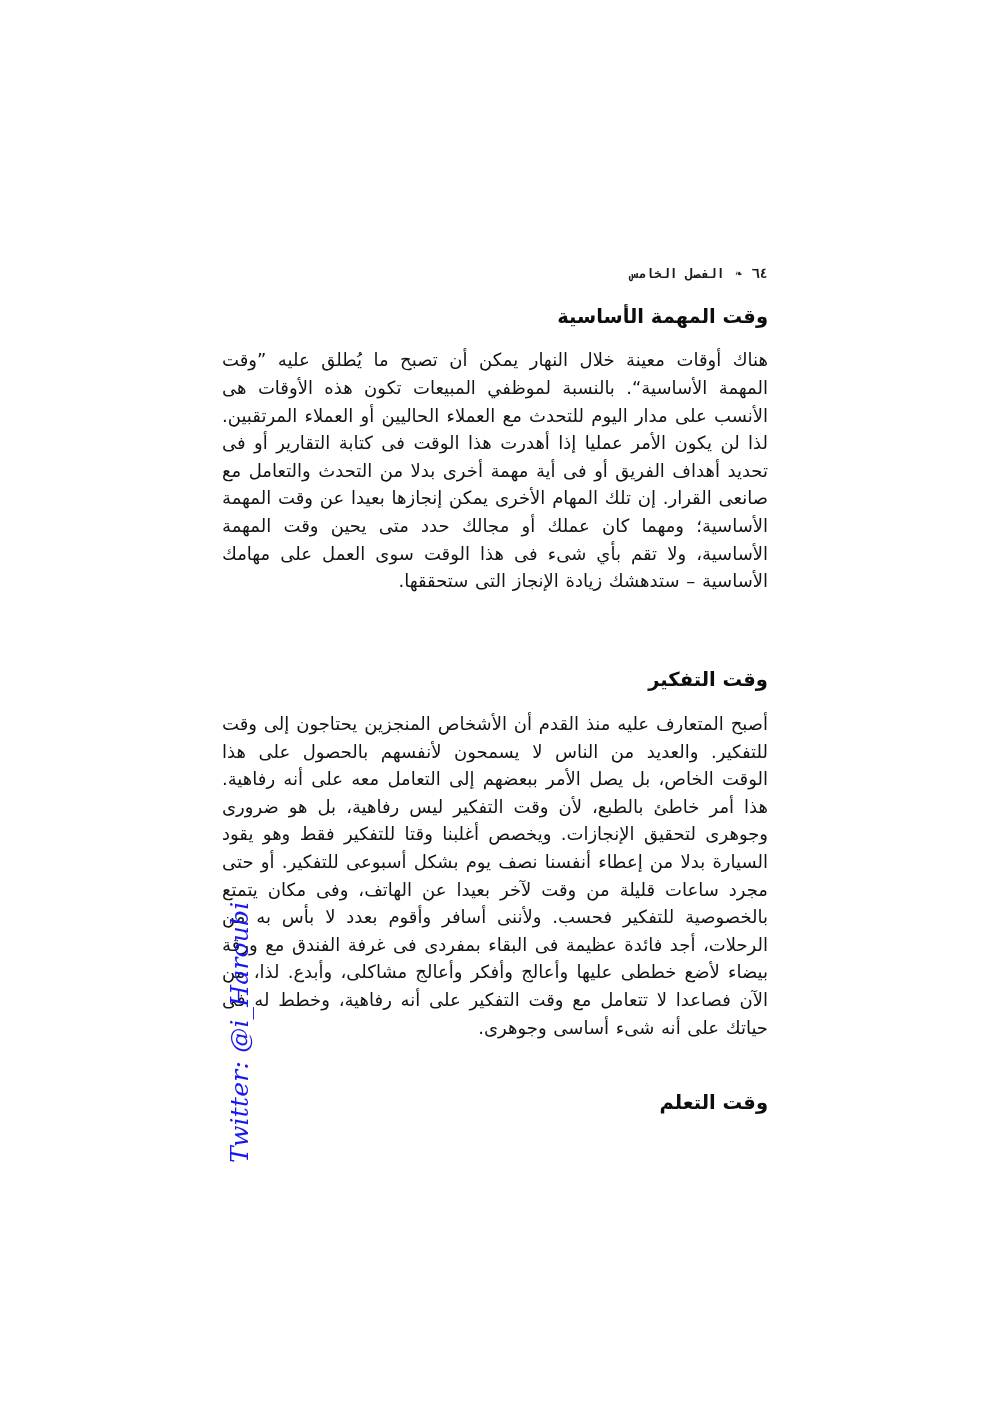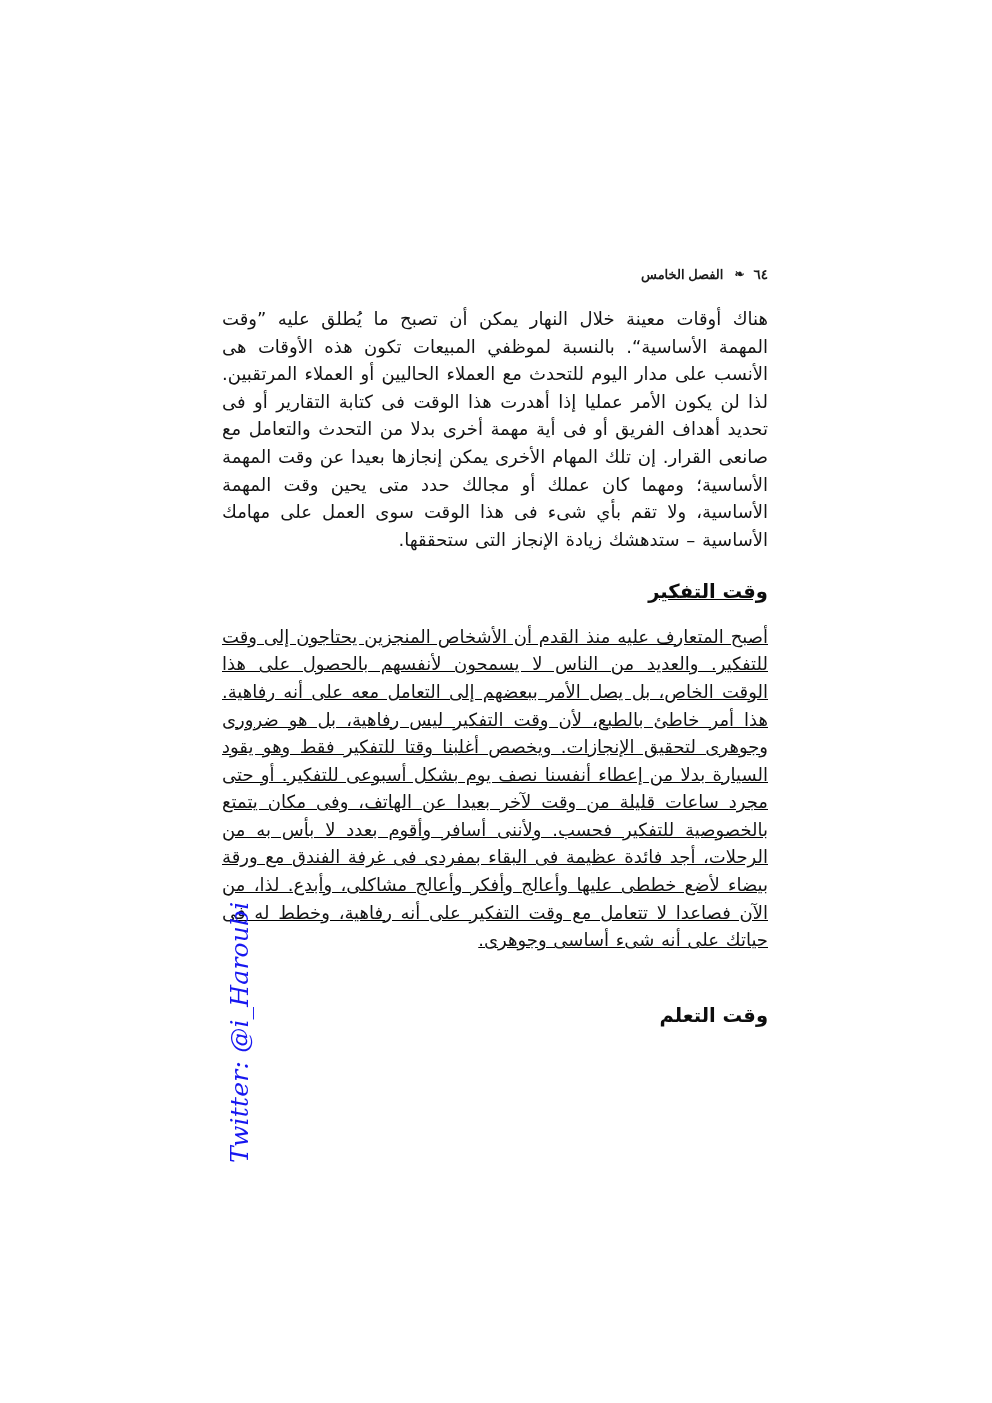--- a/index.html
+++ b/index.html
@@ -23,21 +23,21 @@
   }
 
   
   .running-header {
     position: absolute;
     top: 268px;
     right: 224px;
     width: 544px;
     text-align: right;
     direction: rtl;
-    font-family: Liberation Sans, sans-serif;
+    font-family: Liberation Mono, monospace;
     font-size: 13.5px;
     font-weight: bold;
     color: #1b1b1b;
     white-space: nowrap;
     line-height: 1;
   }
   .running-header .hdr-page-number {
     display: inline-block;
     letter-spacing: 0.5px;
   }
@@ -83,21 +83,21 @@
     text-align: justify;
     text-align-last: right;
     direction: rtl;
     word-spacing: 1px;
   }
 
   
   .block-1 { }
   .block-1 .section-heading { margin-bottom: 17px; }
 
-  .block-2 { margin-top: 27px; text-decoration: underline; }
+  .block-2 { margin-top: 73px; }
   .block-2 .section-heading { margin-bottom: 18px; }
 
   .block-3 { margin-top: 50px; }
   .block-3 .section-heading { margin-bottom: 18px; }
 
   
   .watermark {
     position: absolute;
     left: 0;
     top: 0;
@@ -121,20 +121,21 @@
 
 <div class="page">
 
   <div class="running-header">
     <span class="hdr-page-number">٦٤</span><span class="hdr-ornament">❧</span><span class="hdr-chapter">الفصل الخامس</span>
   </div>
 
   <div class="content">
 
     <section class="block-1">
+      <h2 class="section-heading">وقت المهمة الأساسية</h2>
       <p class="body-paragraph">هناك أوقات معينة خلال النهار يمكن أن تصبح ما يُطلق عليه ”وقت المهمة الأساسية“. بالنسبة لموظفي المبيعات تكون هذه الأوقات هى الأنسب على مدار اليوم للتحدث مع العملاء الحاليين أو العملاء المرتقبين. لذا لن يكون الأمر عمليا إذا أهدرت هذا الوقت فى كتابة التقارير أو فى تحديد أهداف الفريق أو فى أية مهمة أخرى بدلا من التحدث والتعامل مع صانعى القرار. إن تلك المهام الأخرى يمكن إنجازها بعيدا عن وقت المهمة الأساسية؛ ومهما كان عملك أو مجالك حدد متى يحين وقت المهمة الأساسية، ولا تقم بأي شىء فى هذا الوقت سوى العمل على مهامك الأساسية – ستدهشك زيادة الإنجاز التى ستحققها.</p>
     </section>
 
     <section class="block-2">
       <h2 class="section-heading">وقت التفكير</h2>
       <p class="body-paragraph">أصبح المتعارف عليه منذ القدم أن الأشخاص المنجزين يحتاجون إلى وقت للتفكير. والعديد من الناس لا يسمحون لأنفسهم بالحصول على هذا الوقت الخاص، بل يصل الأمر ببعضهم إلى التعامل معه على أنه رفاهية. هذا أمر خاطئ بالطبع، لأن وقت التفكير ليس رفاهية، بل هو ضرورى وجوهرى لتحقيق الإنجازات. ويخصص أغلبنا وقتا للتفكير فقط وهو يقود السيارة بدلا من إعطاء أنفسنا نصف يوم بشكل أسبوعى للتفكير. أو حتى مجرد ساعات قليلة من وقت لآخر بعيدا عن الهاتف، وفى مكان يتمتع بالخصوصية للتفكير فحسب. ولأننى أسافر وأقوم بعدد لا بأس به من الرحلات، أجد فائدة عظيمة فى البقاء بمفردى فى غرفة الفندق مع ورقة بيضاء لأضع خططى عليها وأعالج وأفكر وأعالج مشاكلى، وأبدع. لذا، من الآن فصاعدا لا تتعامل مع وقت التفكير على أنه رفاهية، وخطط له فى حياتك على أنه شىء أساسى وجوهرى.</p>
     </section>
 
     <section class="block-3">
       <h2 class="section-heading">وقت التعلم</h2>

